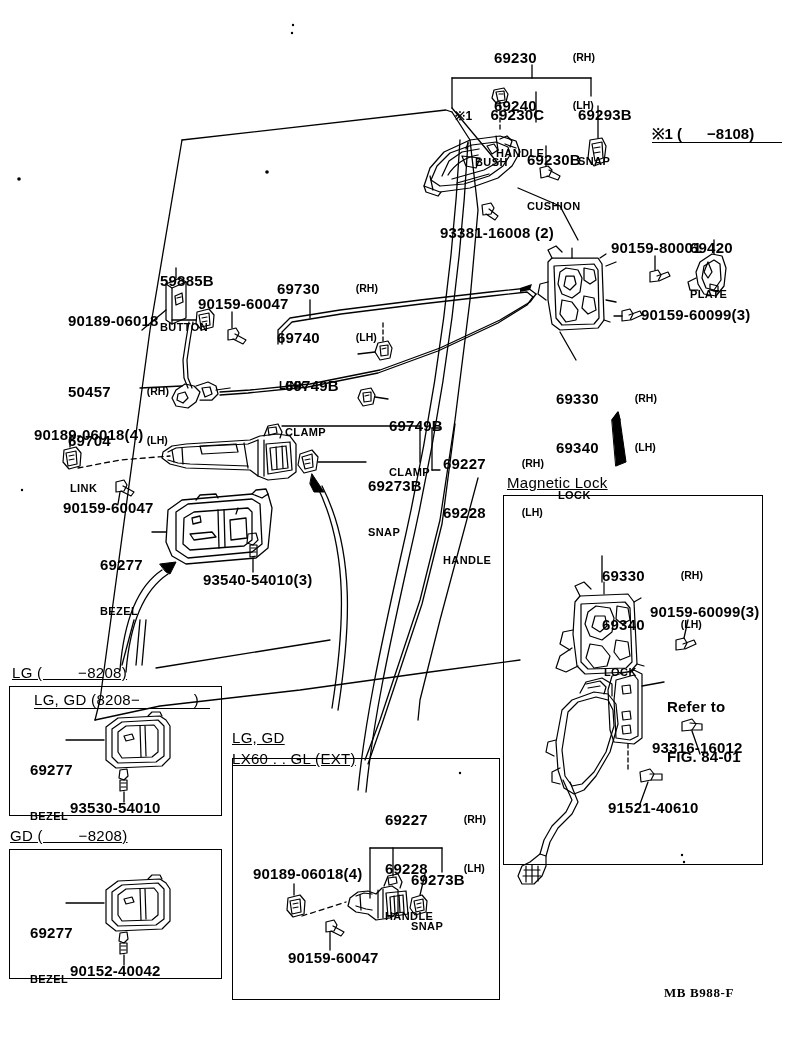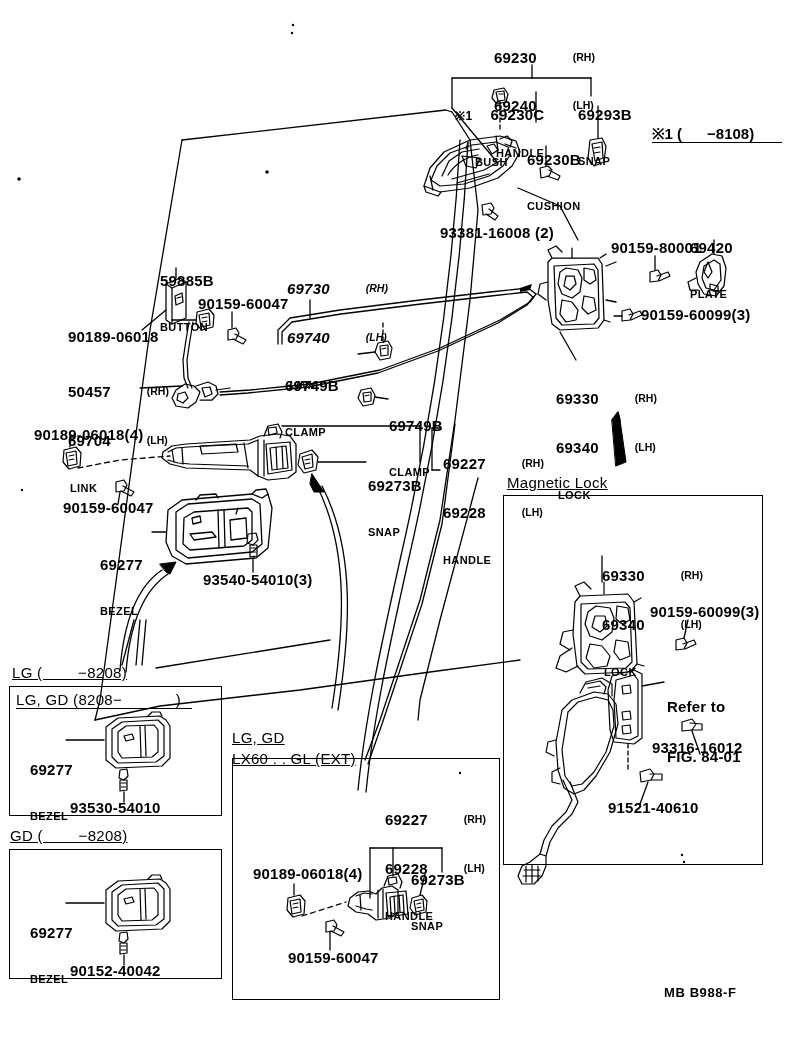--- a/index.html
+++ b/index.html
@@ -51,31 +51,33 @@
     font-weight: normal;
     letter-spacing: 0.3px;
     text-decoration: underline;
   }
   .boxhdr-u {
     font-size: 15px;
     font-weight: normal;
     letter-spacing: 0.3px;
     border-bottom: 1.5px solid #000;
     padding-bottom: 1px;
+    margin-left: 18px;
   }
   .note-u {
     font-size: 15px;
     font-weight: bold;
     border-bottom: 1.6px solid #000;
     padding-bottom: 1px;
   }
   .code {
     font-size: 13px;
     font-weight: bold;
     letter-spacing: 0.6px;
+    font-family: Liberation Serif, serif;
   }
   .figbox {
     position: absolute;
     border: 1.6px solid #000;
     background: transparent;
   }
 </style>
 </head>
 <body>
 
@@ -548,27 +550,27 @@
     <div><span class="pn">69330</span><span class="sub">(RH)</span></div>
     <div style="margin-top:1px;"><span class="pn">69340</span><span class="sub">(LH)</span></div>
     <div class="nm" style="margin-top:2px; margin-left:2px;">LOCK</div>
   </div>
 
   <div class="lbl" style="left:160px; top:241px;">
     <div class="pn">59885B</div>
     <div class="nm" style="margin-top:2px;">BUTTON</div>
   </div>
 
-  <div class="lbl" style="left:287px; top:249px;font-style:italic;">
+  <div class="lbl" style="left:277px; top:249px;">
     <div><span class="pn">69730</span><span class="sub">(RH)</span></div>
     <div style="margin-top:1px;"><span class="pn">69740</span><span class="sub">(LH)</span></div>
     <div class="nm" style="margin-top:2px; margin-left:2px;">LINK</div>
   </div>
 
-  <div class="lbl pn" style="left:68px; top:313px;margin-top:16px;">90189-06018</div>
+  <div class="lbl pn" style="left:68px; top:313px;">90189-06018</div>
 
   <div class="lbl pn" style="left:198px; top:296px;">90159-60047</div>
 
   <div class="lbl" style="left:68px; top:352px;">
     <div><span class="pn">50457</span><span class="sub">(RH)</span></div>
     <div style="margin-top:1px;"><span class="pn">69704</span><span class="sub">(LH)</span></div>
     <div class="nm" style="margin-top:2px; margin-left:2px;">LINK</div>
   </div>
 
   <div class="lbl" style="left:285px; top:346px;">

